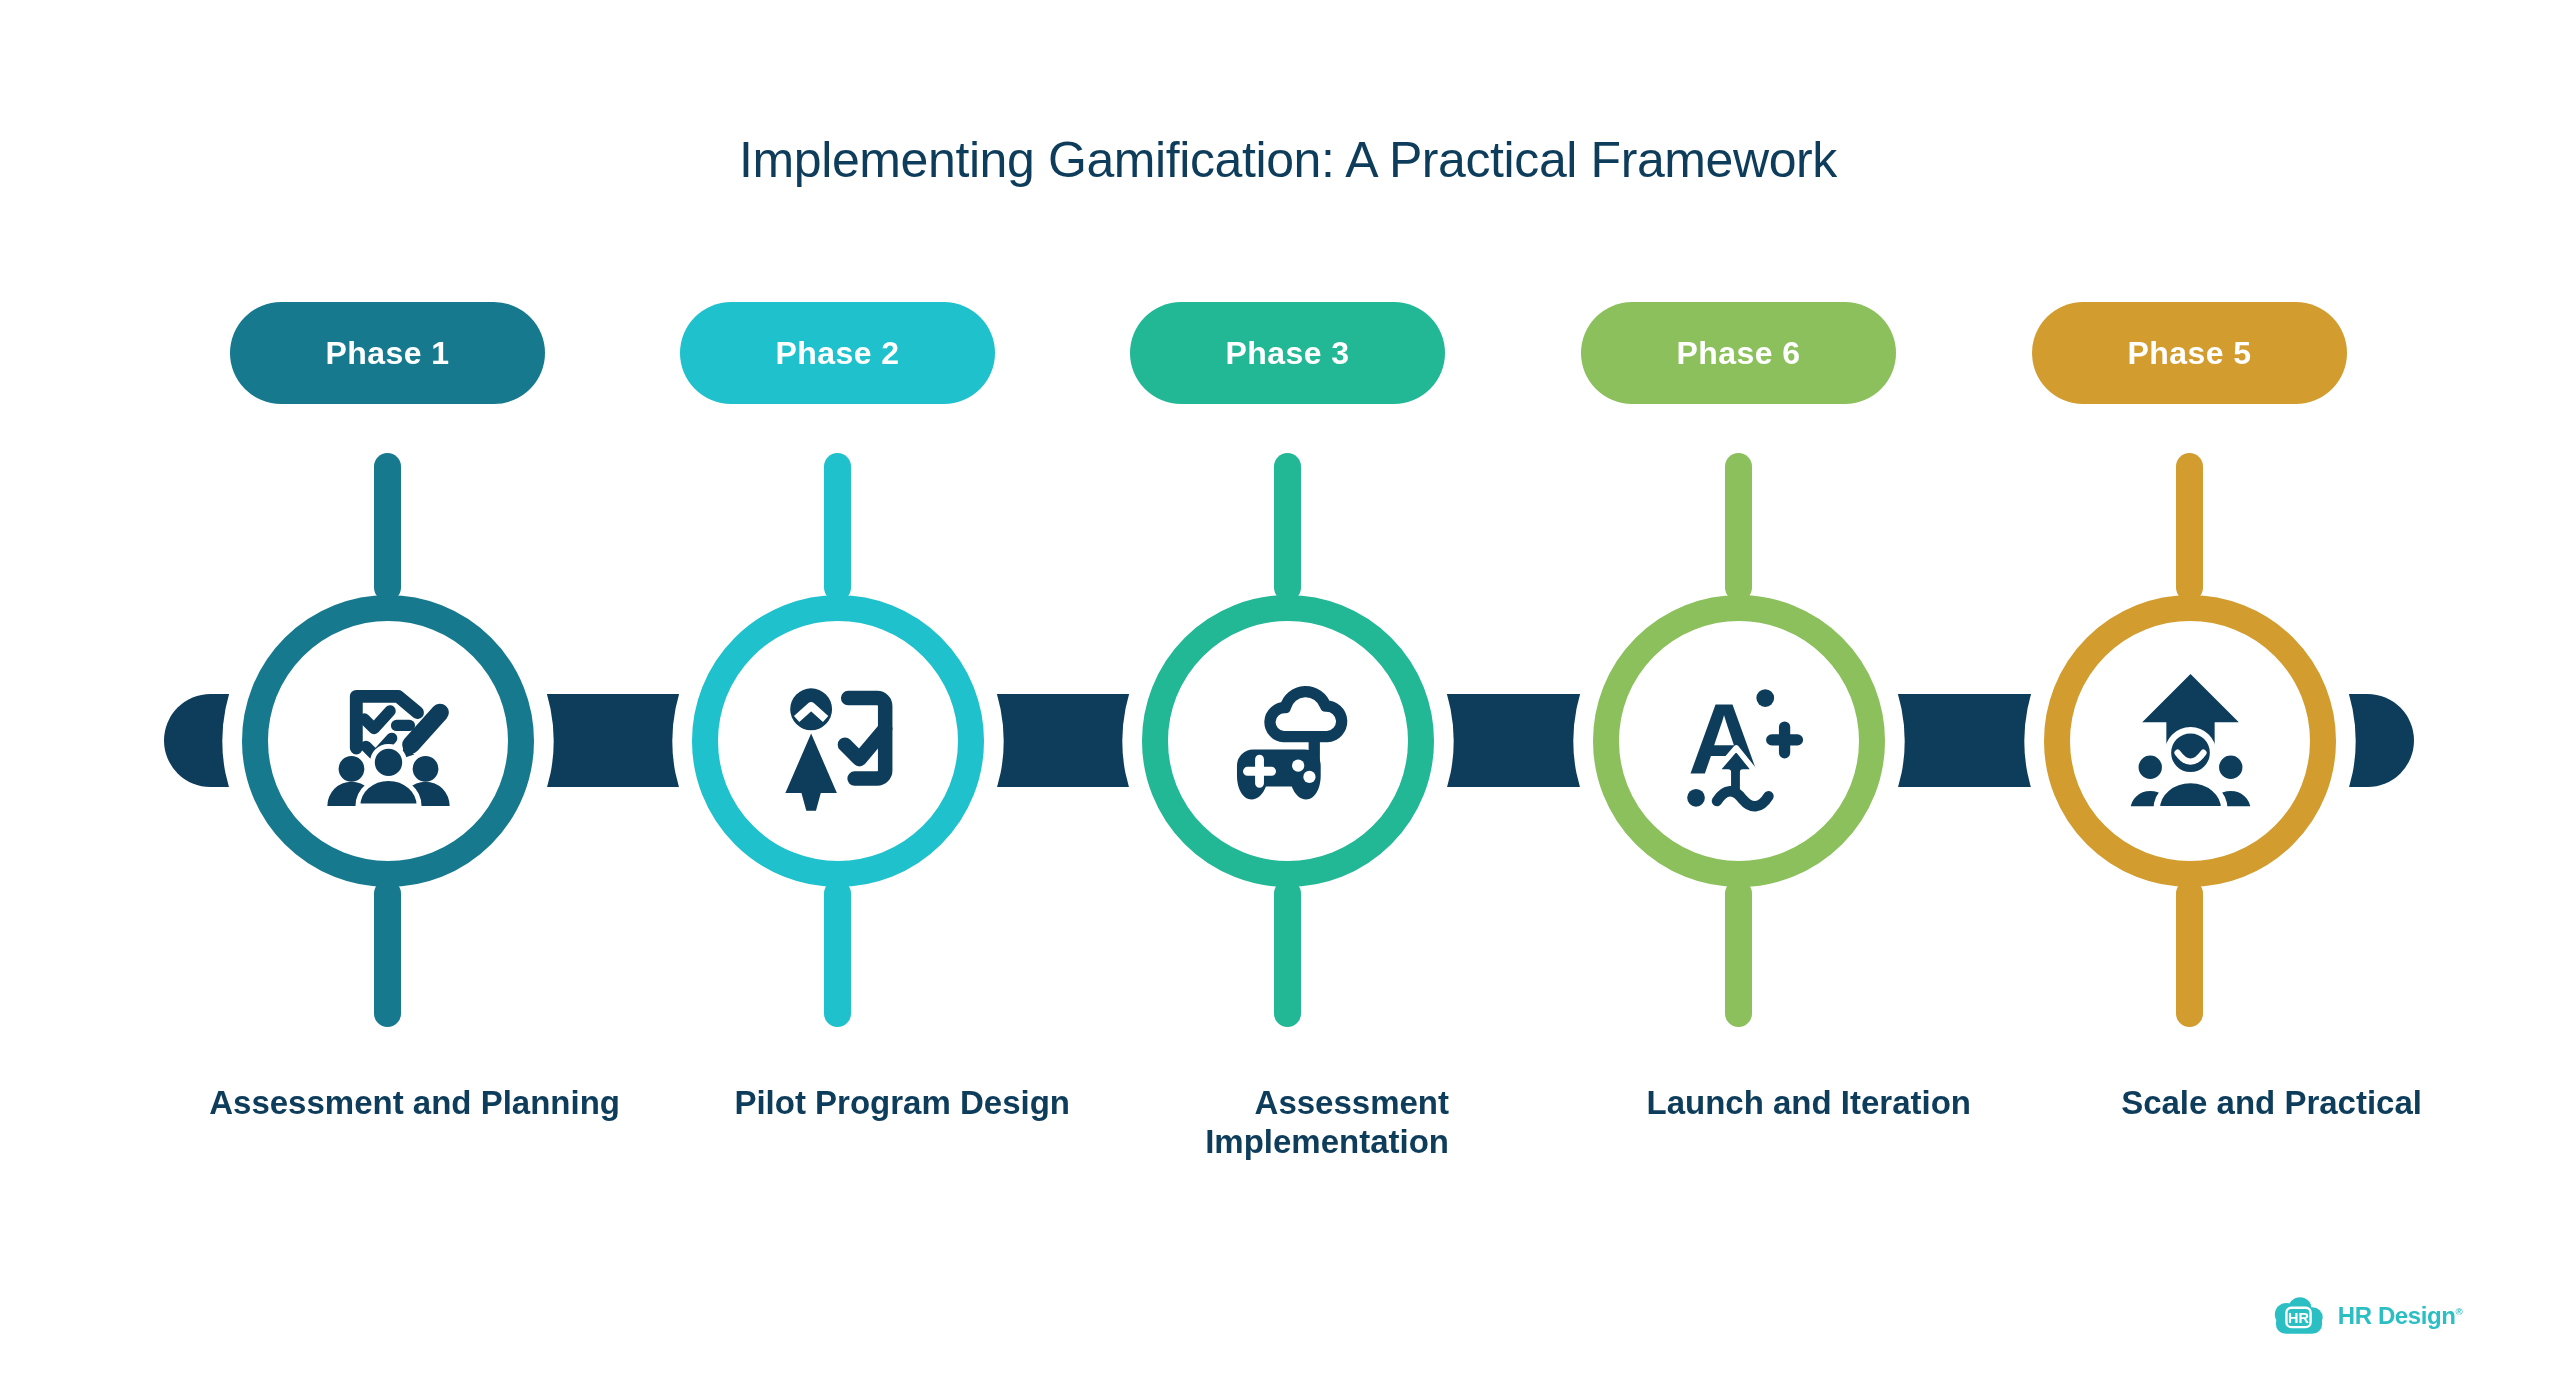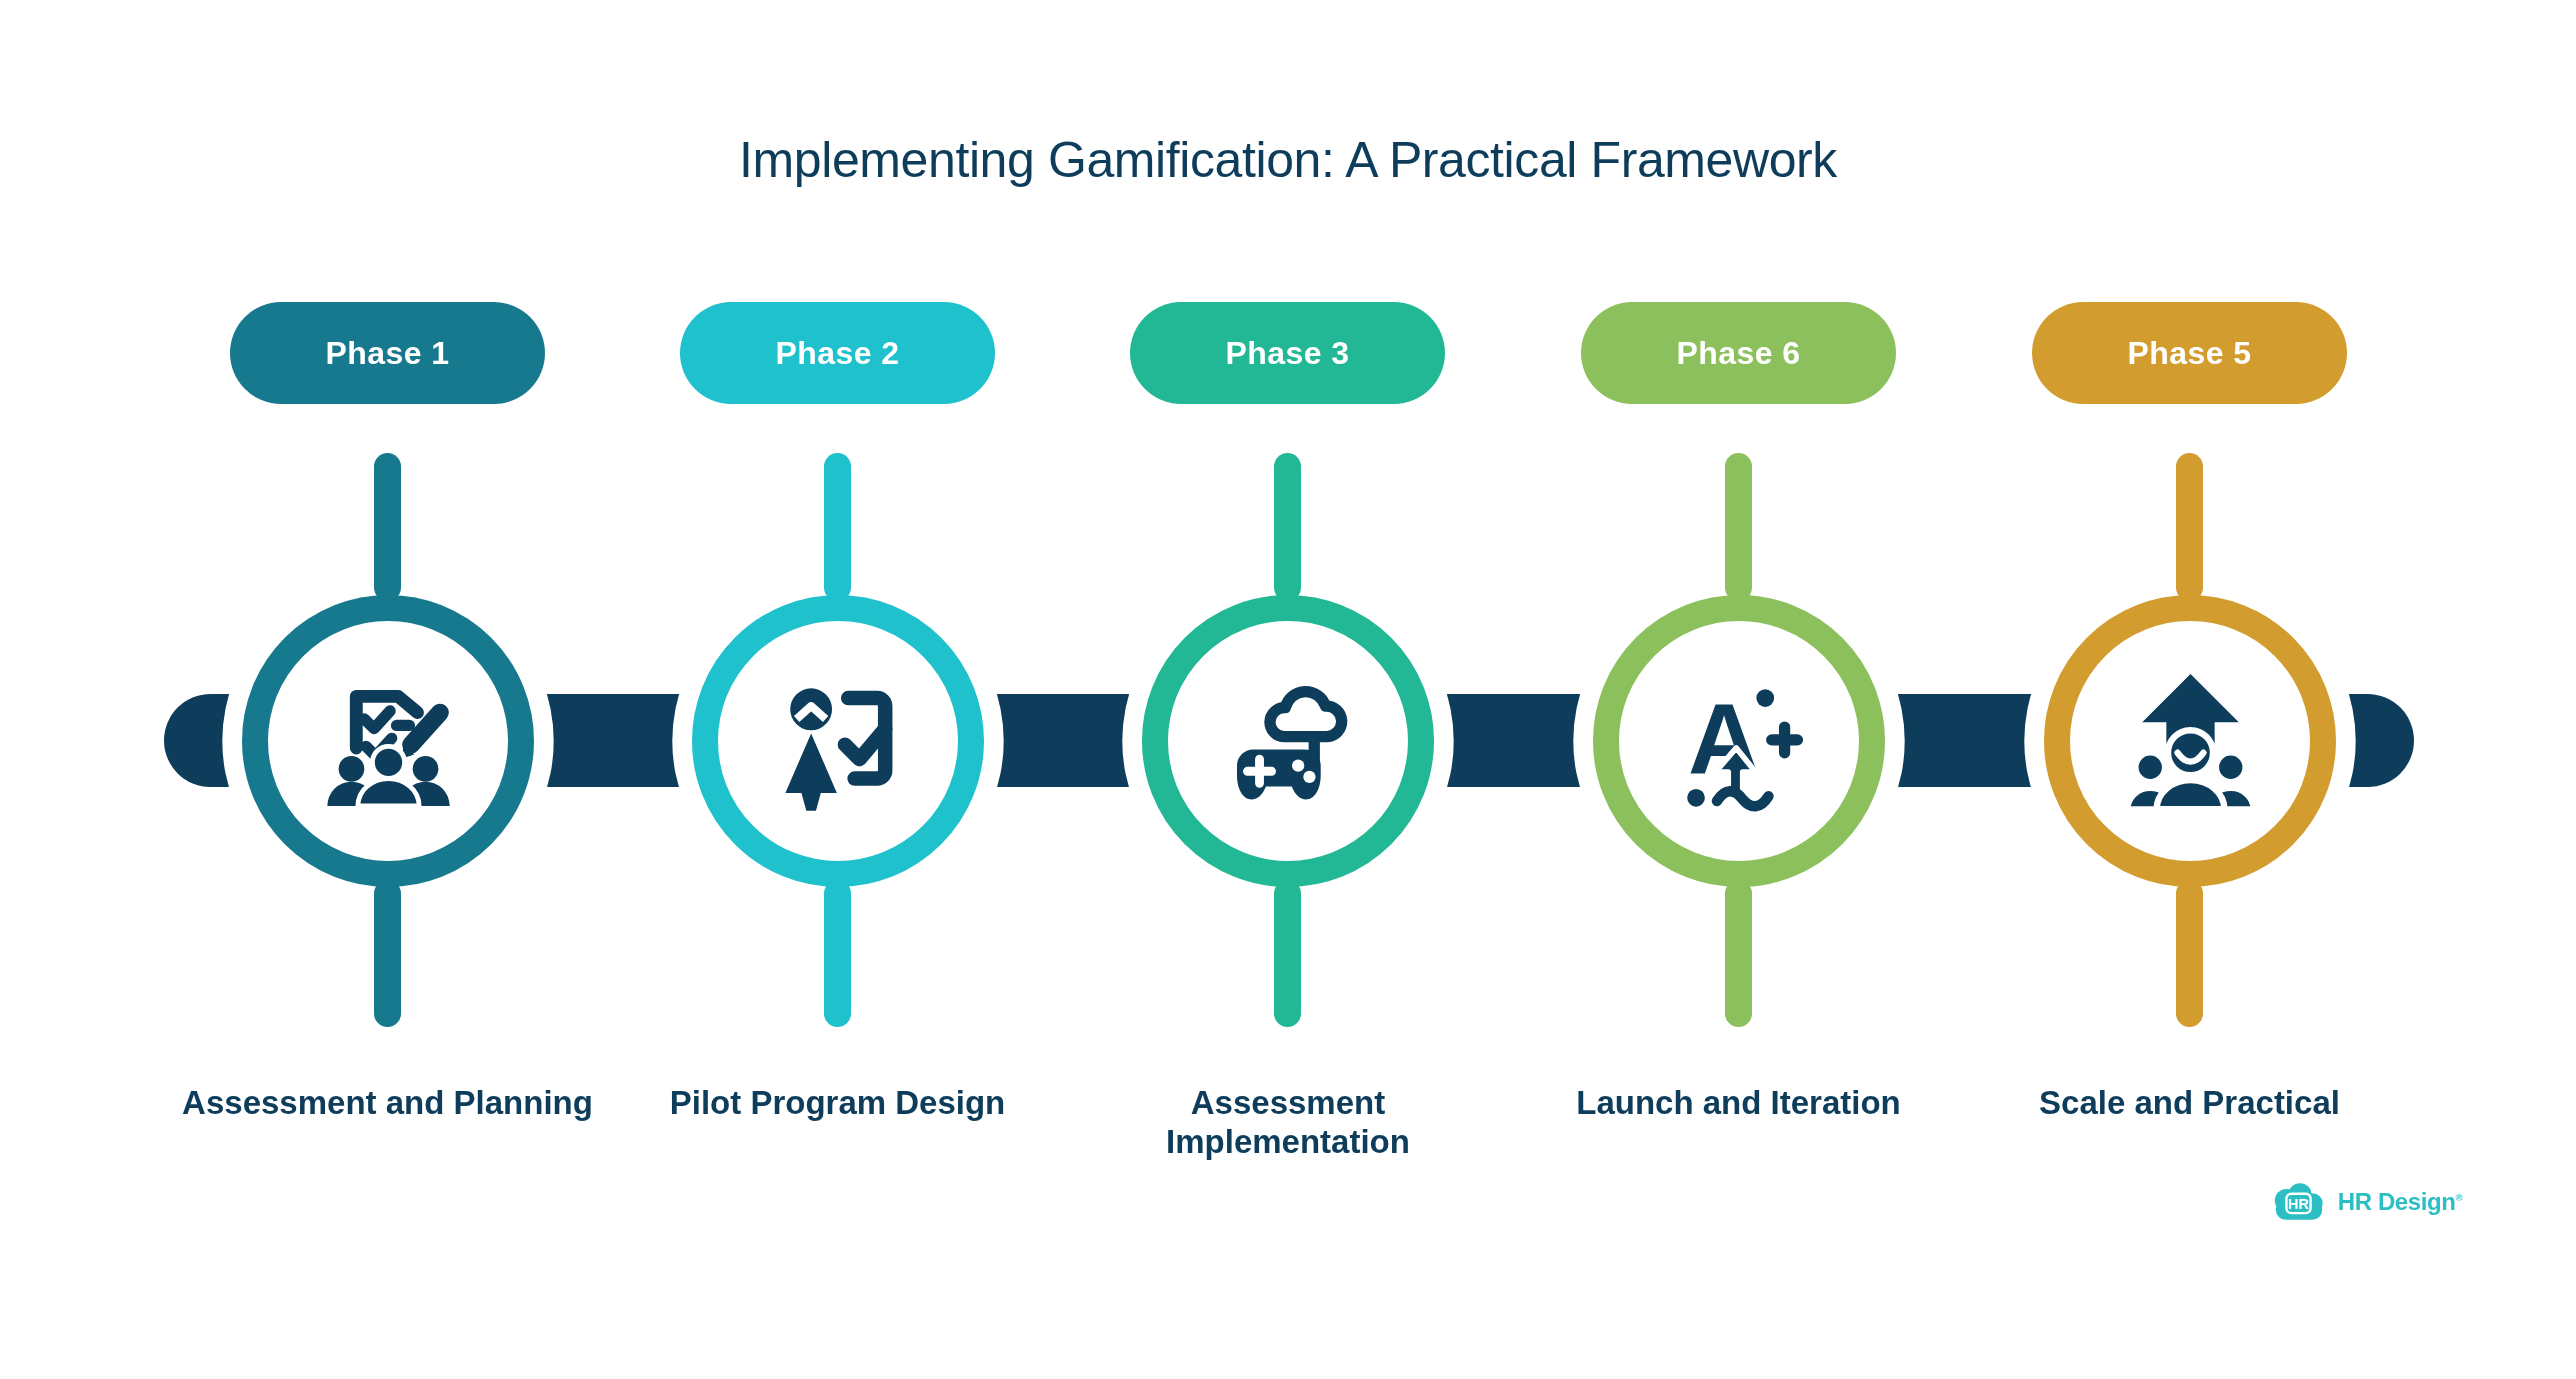--- a/index.html
+++ b/index.html
@@ -40,27 +40,27 @@
   .circle{
     position:absolute;top:595px;left:69px;width:292px;height:292px;
     box-sizing:border-box;border:26px solid var(--c);border-radius:50%;
     background:#fff;box-shadow:0 0 0 19.7px #fff;
     display:flex;align-items:center;justify-content:center;
     color:var(--navy);z-index:2;
   }
   .circle svg{width:161px;height:161px;}
   .label{
     position:absolute;top:1084px;left:-18px;width:465px;
-    text-align:center;font-size:33px;font-weight:bold;line-height:1.17;
+    text-align:right;font-size:33px;font-weight:bold;line-height:1.17;
     color:var(--navy);
   }
   .c3 .label{left:54px;width:322px;}
   
   .logo{
-    position:absolute;left:2270px;top:1178px;height:47px;
+    position:absolute;left:2270px;top:1292px;height:47px;
     display:flex;align-items:center;gap:9.8px;z-index:5;
   }
   .logo-cloud{width:58px;height:47px;color:var(--logo-teal);}
   .brand{
     font-size:24px;font-weight:bold;letter-spacing:-0.4px;
     color:var(--logo-teal);white-space:nowrap;
   }
   .brand sup{font-size:9.8px;font-weight:bold;vertical-align:super;}
 </style>
 </head>

